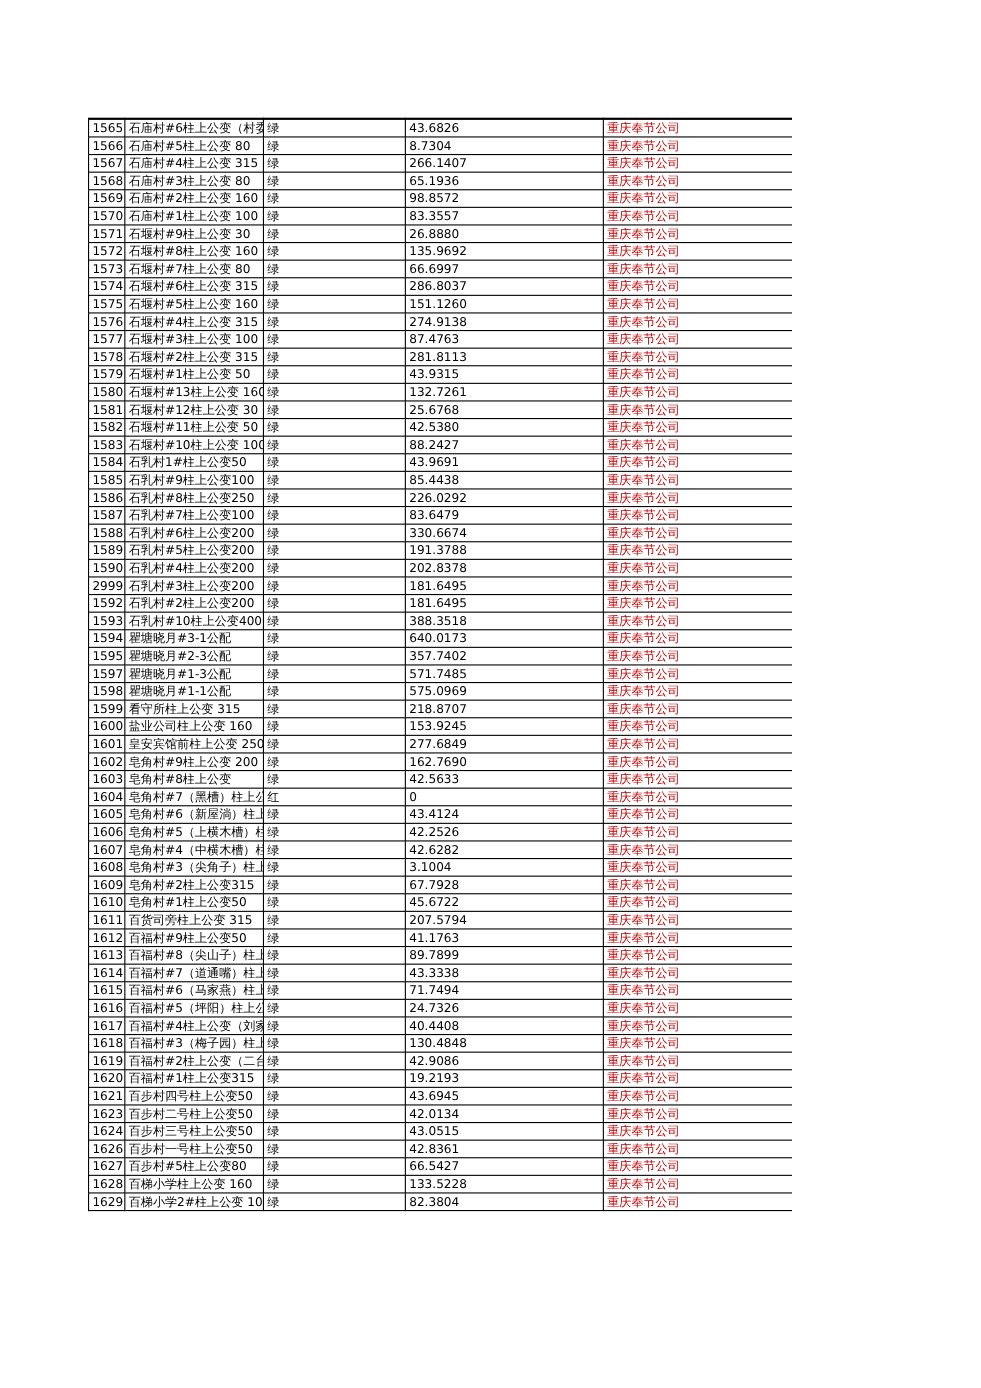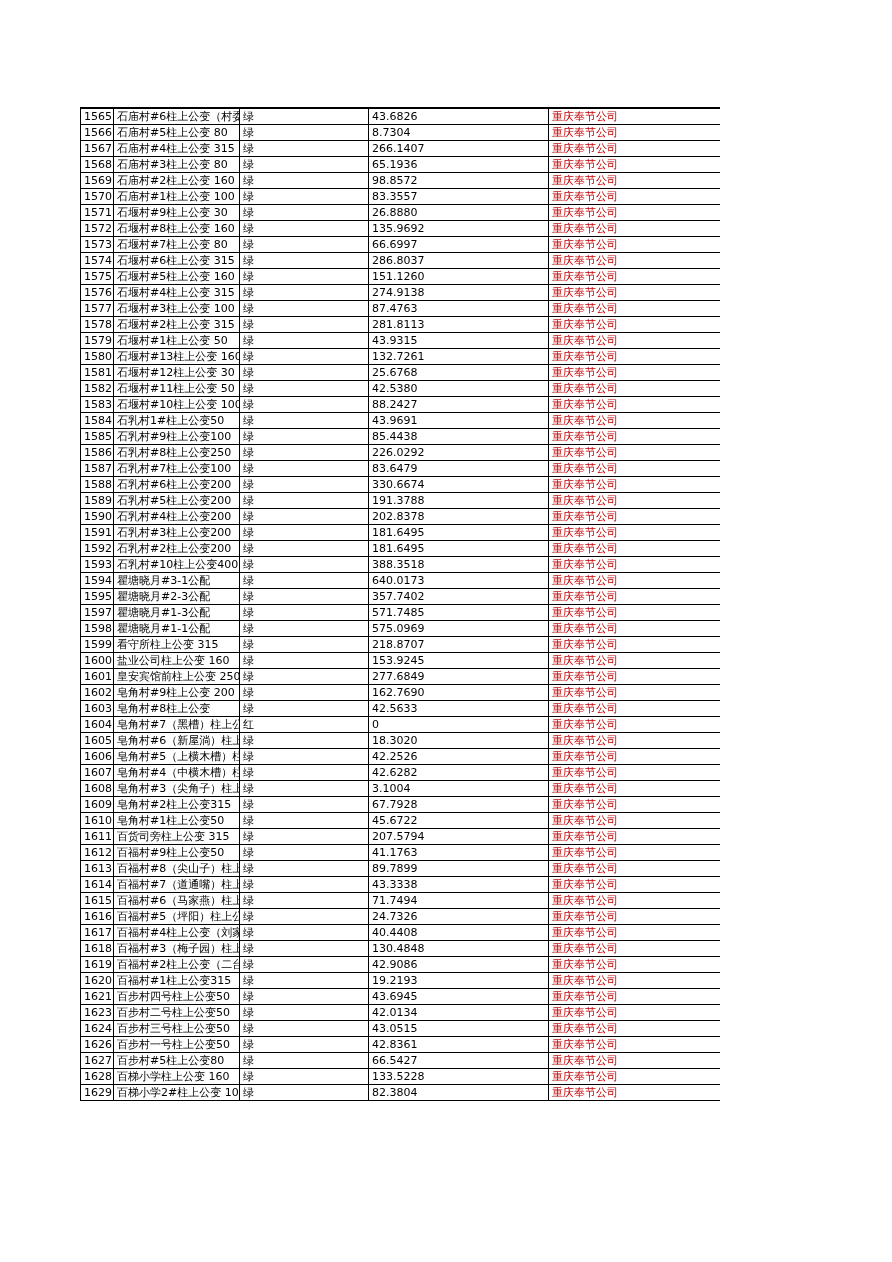--- a/index.html
+++ b/index.html
@@ -225,21 +225,21 @@
     <td class="c-company" style="color: rgb(192, 0, 0);">重庆奉节公司</td>
   </tr>
         <tr>
     <td class="c-no">1590</td>
     <td class="c-name">石乳村#4柱上公变200</td>
     <td class="c-status">绿</td>
     <td class="c-value">202.8378</td>
     <td class="c-company" style="color: rgb(192, 0, 0);">重庆奉节公司</td>
   </tr>
         <tr>
-    <td class="c-no">1591</td>
+    <td class="c-no">2999</td>
     <td class="c-name">石乳村#3柱上公变200</td>
     <td class="c-status">绿</td>
     <td class="c-value">181.6495</td>
     <td class="c-company" style="color: rgb(192, 0, 0);">重庆奉节公司</td>
   </tr>
         <tr>
     <td class="c-no">1592</td>
     <td class="c-name">石乳村#2柱上公变200</td>
     <td class="c-status">绿</td>
     <td class="c-value">181.6495</td>
@@ -319,21 +319,21 @@
     <td class="c-no">1604</td>
     <td class="c-name">皂角村#7（黑槽）柱上公</td>
     <td class="c-status">红</td>
     <td class="c-value">0</td>
     <td class="c-company" style="color: rgb(192, 0, 0);">重庆奉节公司</td>
   </tr>
         <tr>
     <td class="c-no">1605</td>
     <td class="c-name">皂角村#6（新屋淌）柱上</td>
     <td class="c-status">绿</td>
-    <td class="c-value">18.3020</td>
+    <td class="c-value">43.4124</td>
     <td class="c-company" style="color: rgb(192, 0, 0);">重庆奉节公司</td>
   </tr>
         <tr>
     <td class="c-no">1606</td>
     <td class="c-name">皂角村#5（上横木槽）柱</td>
     <td class="c-status">绿</td>
     <td class="c-value">42.2526</td>
     <td class="c-company" style="color: rgb(192, 0, 0);">重庆奉节公司</td>
   </tr>
         <tr>

